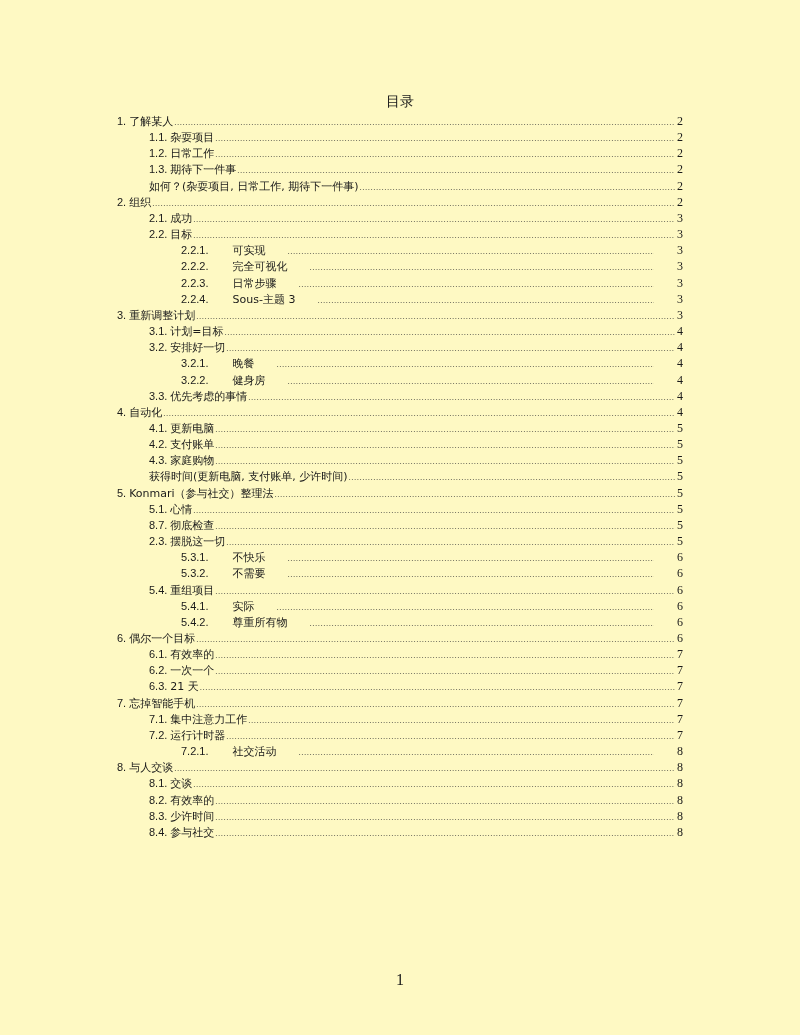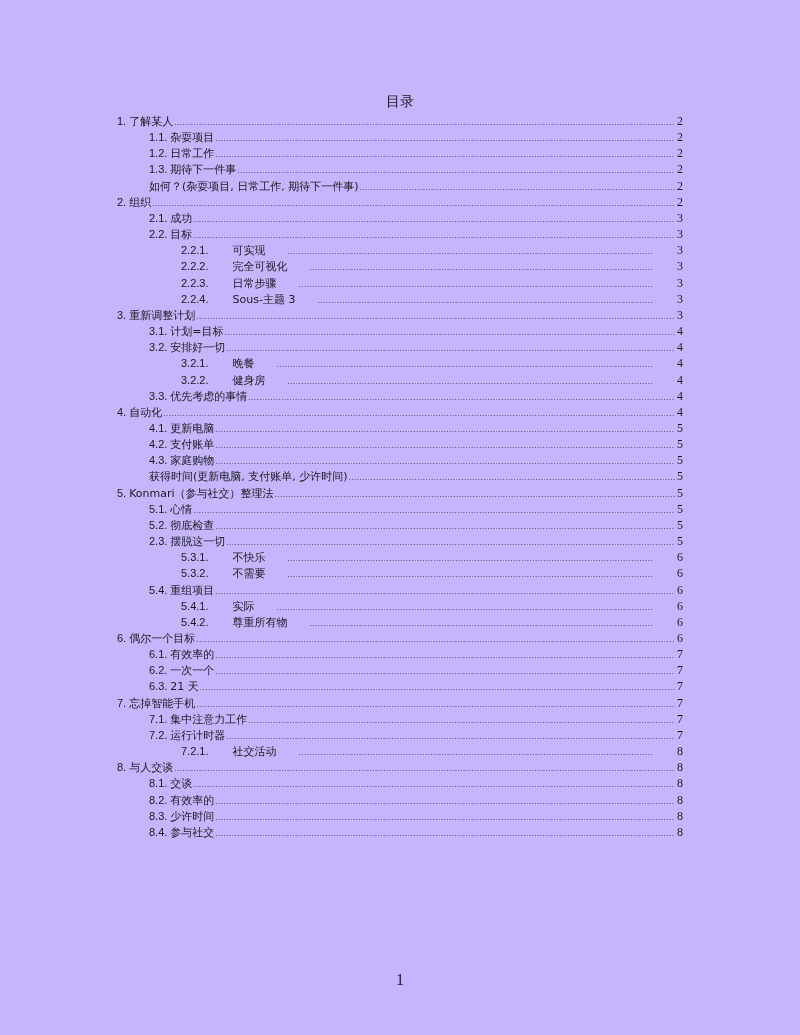--- a/index.html
+++ b/index.html
@@ -1,18 +1,18 @@
 <!DOCTYPE html>
 <html><head>
   <meta charset="utf-8">
   <style>
     html, body { margin: 0; padding: 0; background: #ffffff; }
     body { width: 800px; height: 1035px; position: relative; overflow: hidden;
       font-family: "Liberation Serif", "DejaVu Serif", serif; color: #1a1a1a; }
-    .page { position: absolute; left: 0; top: 0; width: 800px; height: 1035px; background: #c4b5fd; }
+    .page { position: absolute; left: 0; top: 0; width: 800px; height: 1035px; background: #fef9c3; }
     .toc-title { position: absolute; left: 0; width: 800px; top: 93px; text-align: center;
       font-size: 14px; line-height: 18px; }
     .toc { position: absolute; left: 117px; top: 113px; width: 566px; margin: 0; padding: 0; list-style: none; }
     .toc-row { display: flex; align-items: baseline; height: 16.17px; line-height: 16.17px;
       font-size: 11.5px; white-space: nowrap; cursor: pointer; }
     .toc-row.l1 { padding-left: 0; }
     .toc-row.l2 { padding-left: 32px; }
     .toc-row.l3 { padding-left: 64px; gap: 21px; }
     .toc-num { font-family: "Liberation Sans", "DejaVu Sans", sans-serif; font-size: 11px; margin-right: 3px; }
     .toc-text { font-family: "DejaVu Sans", "Liberation Sans", sans-serif; font-size: 11px; text-align: center; }
@@ -171,21 +171,21 @@
         <span class="toc-leader"></span>
         <span class="toc-page">5</span>
       </li>
       <li class="toc-row l2">
         <span class="toc-num">5.1.</span>
         <span class="toc-text">心情</span>
         <span class="toc-leader"></span>
         <span class="toc-page">5</span>
       </li>
       <li class="toc-row l2">
-        <span class="toc-num">5.2.</span>
+        <span class="toc-num">8.7.</span>
         <span class="toc-text">彻底检查</span>
         <span class="toc-leader"></span>
         <span class="toc-page">5</span>
       </li>
       <li class="toc-row l2">
         <span class="toc-num">2.3.</span>
         <span class="toc-text">摆脱这一切</span>
         <span class="toc-leader"></span>
         <span class="toc-page">5</span>
       </li>

